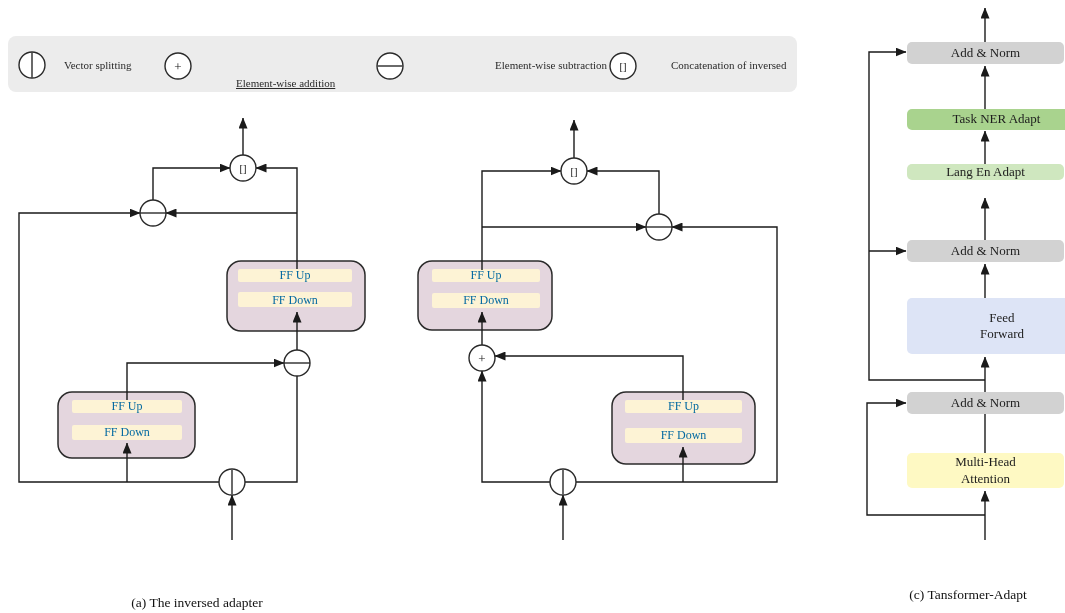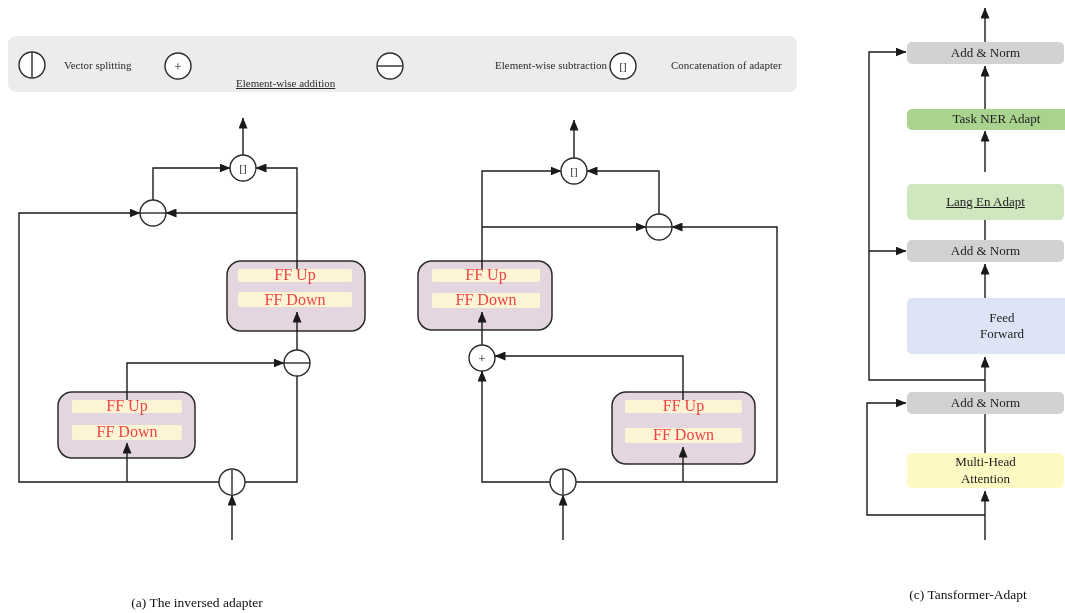--- a/index.html
+++ b/index.html
@@ -1,21 +1,21 @@
 <!DOCTYPE html>
 <html><head>
 <meta charset="utf-8">
 <style>
   html,body{margin:0;padding:0;background:#fff;}
   .canvas{position:relative;width:1065px;height:613px;background:#ffffff;overflow:hidden;
           font-family:"Liberation Serif","DejaVu Serif",serif;color:#1a1a1a;}
   .canvas svg{position:absolute;left:0;top:0;}
   .lay{position:absolute;}
   .lg-label{font-size:11px;color:#2a2a2a;white-space:nowrap;line-height:13px;text-align:center;}
-  .ff-label{font-size:16px;color:#ef4444;display:flex;align-items:center;justify-content:center;line-height:1;}
+  .ff-label{font-size:12px;color:#0369a1;display:flex;align-items:center;justify-content:center;line-height:1;}
   .c-block{display:flex;align-items:center;justify-content:center;text-align:center;
            font-size:13px;color:#1d1d1d;border-radius:5px;white-space:pre-line;line-height:1.25;}
   .c-gray{background:#d2d2d2;}
   .c-green-dark{background:#a9d38e;}
   .c-green-light{background:#cfe7bf;}
   .c-blue{background:#dde4f6;}
   .c-yellow{background:#fef9c3;}
   .caption{font-size:13.5px;color:#111;text-align:center;white-space:nowrap;}
   .wire{stroke:#1a1a1a;stroke-width:1.4;fill:none;}
   .op-circle{fill:#ffffff;stroke:#2a2a2a;stroke-width:1.4;}
@@ -125,35 +125,35 @@
       <path class="wire" d="M985,540 V491" marker-end="url(#arrow)"></path>
       <path class="wire" d="M985,380 H869 V52 H906" marker-end="url(#arrow)"></path>
       <path class="wire" d="M869,251 H906" marker-end="url(#arrow)"></path>
       <path class="wire" d="M985,515 H867 V403 H906" marker-end="url(#arrow)"></path>
     </g>
   </svg>
 
   <div class="lay lg-label" style="left:64px;top:59px;">Vector splitting</div>
   <div class="lay lg-label" style="left:236px;top:77px;text-decoration:underline;">Element-wise addition</div>
   <div class="lay lg-label" style="left:451px;top:59px;margin-left:44px;">Element-wise subtraction</div>
-  <div class="lay lg-label" style="left:671px;top:59px;">Concatenation of adapter</div>
+  <div class="lay lg-label" style="left:671px;top:59px;">Concatenation of inversed</div>
 
   <div class="lay ff-label" style="left:238px;top:267px;width:114px;height:16px;">FF Up</div>
   <div class="lay ff-label" style="left:238px;top:291px;width:114px;height:17px;">FF Down</div>
   <div class="lay ff-label" style="left:72px;top:398px;width:110px;height:16px;">FF Up</div>
   <div class="lay ff-label" style="left:72px;top:423px;width:110px;height:17px;">FF Down</div>
 
   <div class="lay ff-label" style="left:432px;top:267px;width:108px;height:16px;">FF Up</div>
   <div class="lay ff-label" style="left:432px;top:291px;width:108px;height:17px;">FF Down</div>
   <div class="lay ff-label" style="left:625px;top:398px;width:117px;height:16px;">FF Up</div>
   <div class="lay ff-label" style="left:625px;top:426px;width:117px;height:17px;">FF Down</div>
 
   <div class="lay c-block c-gray" style="left:907px;top:42px;width:157px;height:22px;">Add &amp; Norm</div>
   <div class="lay c-block c-green-dark" style="left:907px;top:109px;width:179px;height:21px;">Task NER Adapt</div>
-  <div class="lay c-block c-green-light" style="left:907px;top:184px;width:157px;height:36px;text-decoration:underline;">Lang En Adapt</div>
+  <div class="lay c-block c-green-light" style="left:907px;top:164px;width:157px;height:16px;">Lang En Adapt</div>
   <div class="lay c-block c-gray" style="left:907px;top:240px;width:157px;height:22px;">Add &amp; Norm</div>
   <div class="lay c-block c-blue" style="left:907px;top:298px;width:190px;height:56px;">Feed
 Forward</div>
   <div class="lay c-block c-gray" style="left:907px;top:392px;width:157px;height:22px;">Add &amp; Norm</div>
   <div class="lay c-block c-yellow" style="left:907px;top:453px;width:157px;height:35px;">Multi-Head
 Attention</div>
 
   <div class="lay caption" style="left:97px;top:595px;width:200px;">(a) The inversed adapter</div>
   <div class="lay caption" style="left:868px;top:587px;width:200px;">(c)  Tansformer-Adapt</div>
 

